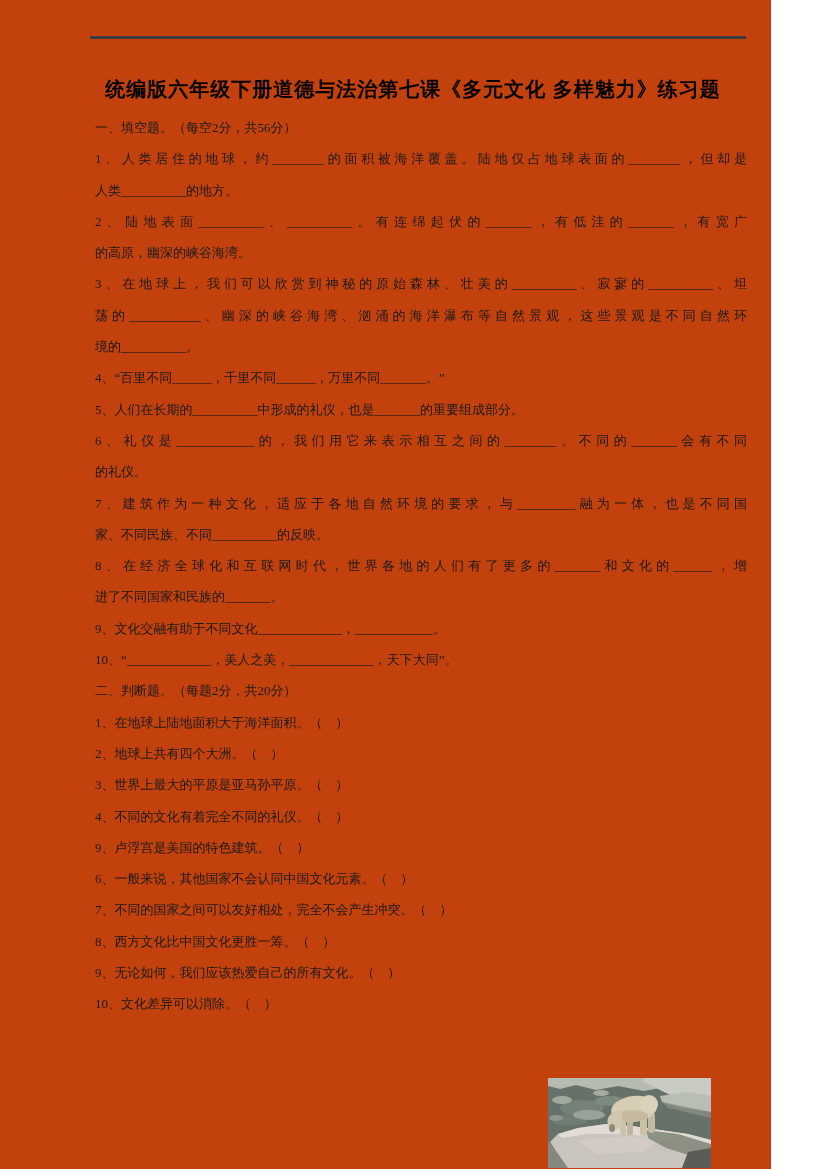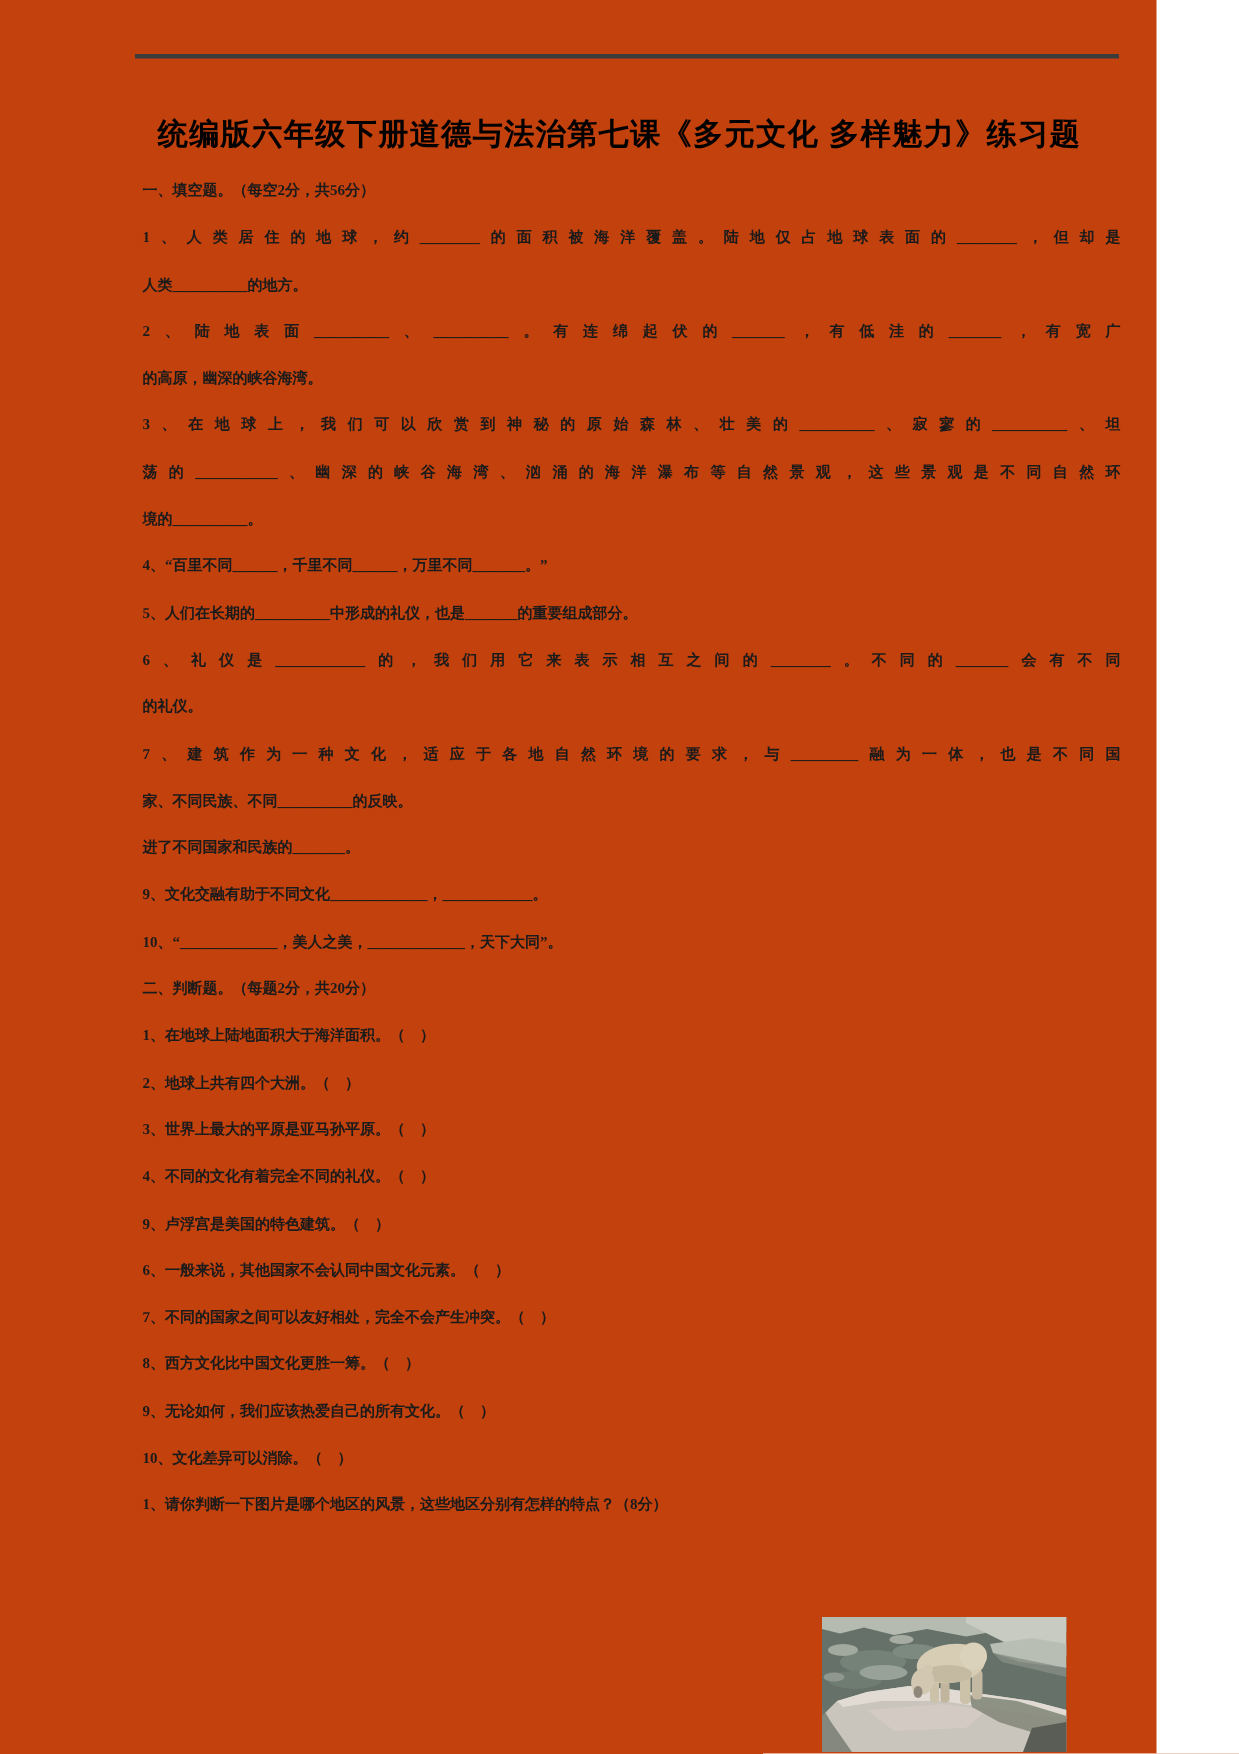--- a/index.html
+++ b/index.html
@@ -6,21 +6,21 @@
   .page{
     position:relative;width:727px;height:1169px;background:#c2410c;
     font-family:"Liberation Serif","DejaVu Serif",serif;color:#1b1b1b;overflow:hidden;padding-left:44px;
   }
   .top-rule{position:absolute;left:90px;top:36px;width:656px;height:3px;background:#3c3c3c;}
   .doc-title{
     position:absolute;left:0;top:76px;width:826px;margin:0;
     text-align:center;font-size:20px;font-weight:bold;letter-spacing:1px;color:#000;
     font-family:"Liberation Sans","DejaVu Sans",sans-serif;
   }
-  .content{position:absolute;left:95px;top:112px;width:652px;font-size:10px;font-weight:bold;}
+  .content{position:absolute;left:95px;top:112px;width:652px;font-size:13px;}
   .line{height:31.3px;line-height:31.3px;overflow:hidden;white-space:normal;word-break:keep-all;}
   .cont{text-align:justify;text-align-last:justify;}
   .photo{
     position:absolute;left:548px;top:1078px;width:163px;height:90px;margin:0;padding:0;
     filter:contrast(0.95) saturate(0.9);
   }
   .photo svg{display:block;width:163px;height:90px;}
 </style>
 </head>
 <body>
@@ -40,37 +40,37 @@
     <div class="line">的高原，幽深的峡谷海湾。</div>
     <div class="line cont">3、在地球上，我们可以欣赏到神秘的原始森林、壮美的__________、寂寥的__________、坦</div>
     <div class="line cont">荡的___________、幽深的峡谷海湾、汹涌的海洋瀑布等自然景观，这些景观是不同自然环</div>
     <div class="line">境的__________。</div>
     <div class="line">4、“百里不同______，千里不同______，万里不同_______。”</div>
     <div class="line">5、人们在长期的__________中形成的礼仪，也是_______的重要组成部分。</div>
     <div class="line cont">6、礼仪是____________的，我们用它来表示相互之间的________。不同的_______会有不同</div>
     <div class="line">的礼仪。</div>
     <div class="line cont">7、建筑作为一种文化，适应于各地自然环境的要求，与_________融为一体，也是不同国</div>
     <div class="line">家、不同民族、不同__________的反映。</div>
+    <div class="line cont">8、在经济全球化和互联网时代，世界各地的人们有了更多的_______和文化的______，增</div>
     <div class="line">进了不同国家和民族的_______。</div>
     <div class="line">9、文化交融有助于不同文化_____________，____________。</div>
     <div class="line">10、“_____________，美人之美，_____________，天下大同”。</div>
 
     <div class="line">二、判断题。（每题2分，共20分）</div>
     <div class="line">1、在地球上陆地面积大于海洋面积。（　）</div>
     <div class="line">2、地球上共有四个大洲。（　）</div>
     <div class="line">3、世界上最大的平原是亚马孙平原。（　）</div>
     <div class="line">4、不同的文化有着完全不同的礼仪。（　）</div>
     <div class="line">9、卢浮宫是美国的特色建筑。（　）</div>
     <div class="line">6、一般来说，其他国家不会认同中国文化元素。（　）</div>
     <div class="line">7、不同的国家之间可以友好相处，完全不会产生冲突。（　）</div>
     <div class="line">8、西方文化比中国文化更胜一筹。（　）</div>
     <div class="line">9、无论如何，我们应该热爱自己的所有文化。（　）</div>
     <div class="line">10、文化差异可以消除。（　）</div>
 
-    <div class="line">1、请你判断一下图片是哪个地区的风景，这些地区分别有怎样的特点？（8分）</div>
   </div>
 
   <figure class="photo">
     <svg viewBox="0 0 163 90" xmlns="http://www.w3.org/2000/svg">
 
       <g>
         <rect x="0" y="0" width="163" height="90" fill="#5a6a5f"></rect>
         <ellipse cx="34" cy="30" rx="22" ry="8" fill="#6f8072" opacity="0.85"></ellipse>
         <ellipse cx="62" cy="23" rx="15" ry="5" fill="#7b8c7e" opacity="0.8"></ellipse>
         <ellipse cx="22" cy="42" rx="18" ry="6" fill="#66776b" opacity="0.9"></ellipse>

